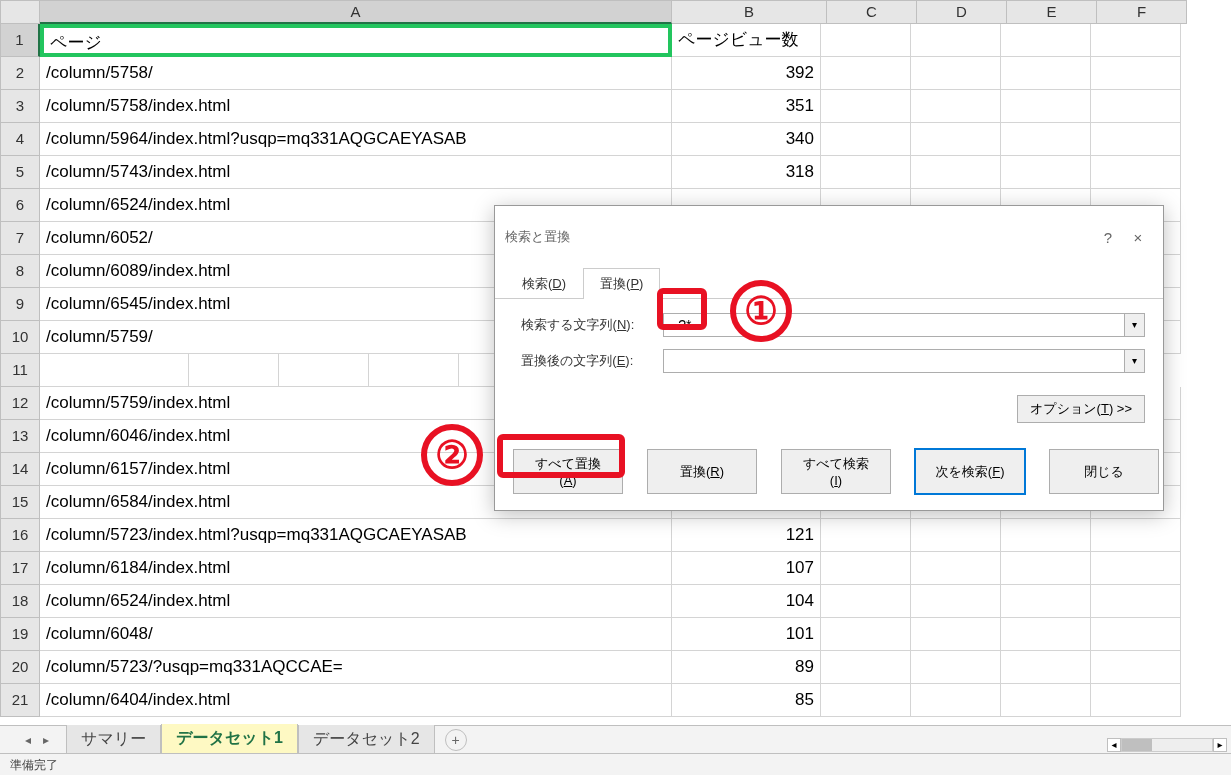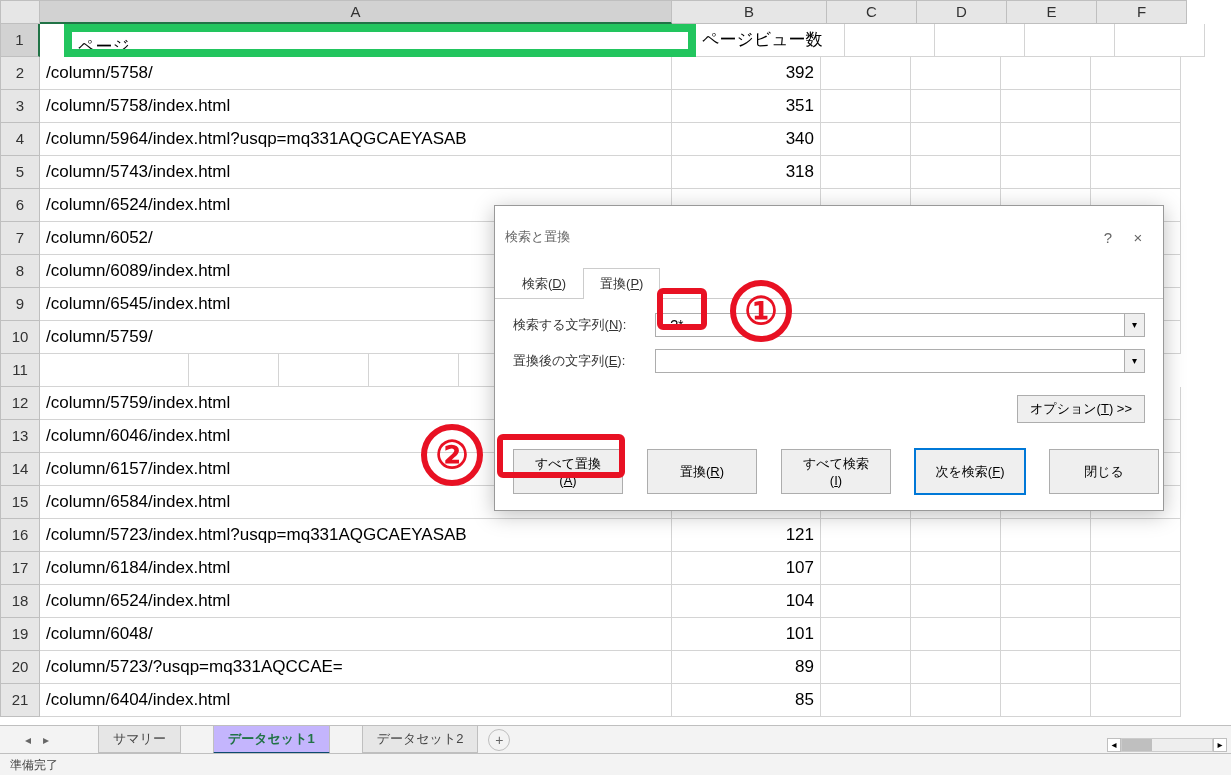--- a/index.html
+++ b/index.html
@@ -47,49 +47,48 @@
   border-left: none;
   padding: 0 6px;
   line-height: 31px;
   font-size: 17px;
   white-space: nowrap;
   overflow: hidden;
 }
 .cell-A { width: 632px; }
 .cell-B { width: 149px; text-align: right; }
 .cell-C, .cell-D, .cell-E, .cell-F { width: 90px; }
-.cell.active { border: 8px solid #22c55e; line-height: 29px; margin-left: 24px; }
+.cell.active { border: 4px solid #22c55e; line-height: 29px; }
 
 
 .sheet-tabs {
   position: absolute;
   bottom: 22px;
   left: 0;
   width: 100%;
   height: 28px;
   display: flex;
   align-items: center;
   background: #f3f3f3;
   border-top: 1px solid #bfbfbf;
   padding-left: 20px;
 }
 .tab-nav { display: flex; gap: 2px; margin-right: 12px; color: #666; }
 .tab-nav span { width: 16px; text-align: center; cursor: pointer; font-size: 12px; }
 .sheet-tab {
   padding: 4px 14px;
-  font-size: 13px;
+  font-size: 16px;
   color: #444;
   background: #e6e6e6;
   border: 1px solid #bfbfbf;
   border-top: none;
   cursor: pointer;
-  margin-left: 32px;
 }
 .sheet-tab.active {
-  background: #c4b5fd;
+  background: #fef9c3;
   color: #217346;
   font-weight: bold;
   border-bottom: 2px solid #0c4a6e;
 }
 .sheet-add { margin-left: 10px; width: 22px; height: 22px; border: 1px solid #bfbfbf; border-radius: 50%; text-align: center; line-height: 20px; color: #666; cursor: pointer; font-size: 14px; }
 .status-bar {
   position: absolute;
   bottom: 0; left: 0;
   width: 100%; height: 22px;
   background: #f3f3f3;
@@ -135,21 +134,21 @@
 .dlg-tab {
   padding: 6px 16px;
   font-size: 13px;
   color: #333;
   cursor: pointer;
   border: 1px solid transparent;
   border-bottom: none;
   margin-bottom: -1px;
 }
 .dlg-tab.active { border-color: #ccc; background: #fff; }
-.dlg-body { padding: 14px 18px 10px; }
+.dlg-body { padding: 14px 18px 10px; margin-left: 8px; }
 .field-row { display: flex; align-items: center; margin-bottom: 12px; }
 .field-label { width: 142px; font-size: 13px; color: #333; }
 .combo {
   flex: 1;
   display: flex;
   border: 1px solid #adadad;
   height: 24px;
 }
 .combo input {
   flex: 1;

